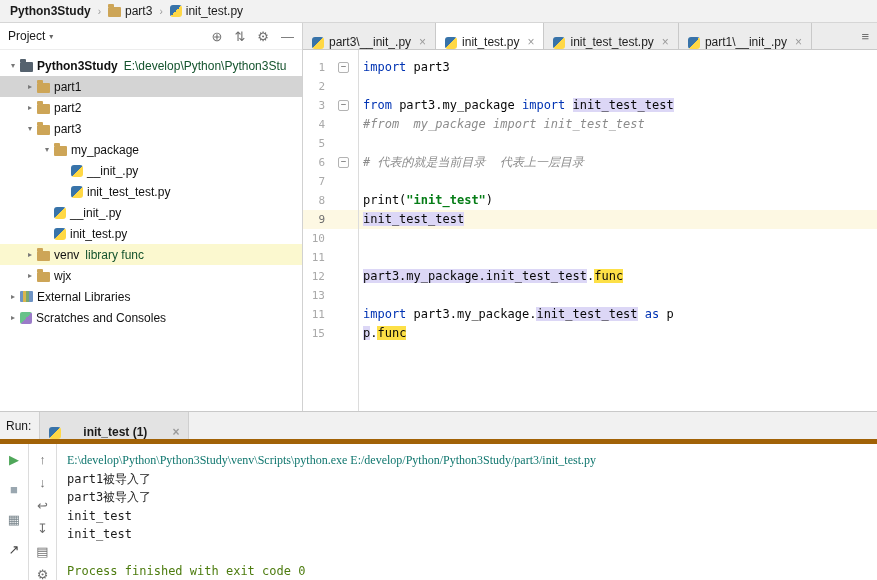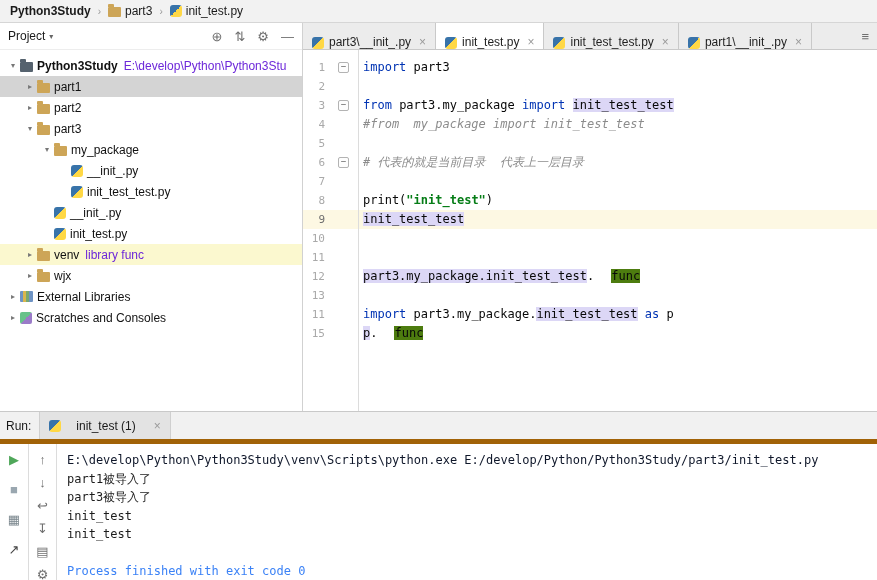--- a/index.html
+++ b/index.html
@@ -24,21 +24,21 @@
   .spacer{flex:1;}
   .tb-icons{display:inline-flex;align-items:center;gap:12px;}
   .gic{color:#6F6F6F;font-size:13px;line-height:1;display:inline-block;}
 
   .tree{flex:1;overflow:hidden;padding-top:5px;}
   .tree-row{height:21px;display:flex;align-items:center;white-space:nowrap;overflow:hidden;}
   .tree-row.selected{background:#D4D4D4;}
   .tree-row.library{background:#FBF8CF;}
   .chev{width:14px;flex:none;font-size:8px;color:#777;text-align:center;}
   .tlabel{margin-left:4px;color:#111;}
-  .thint{margin-left:6px;color:#6d28d9;}
+  .thint{margin-left:6px;color:#14532d;}
 
   
   .ic{display:inline-block;flex:none;position:relative;}
   .ic-folder{width:13px;height:10px;background:#CDA557;border-radius:1px;margin-top:2px;}
   .ic-folder::before{content:"";position:absolute;top:-3px;left:0;width:6px;height:3px;background:#CDA557;border-radius:1px 1px 0 0;}
   .ic-project-folder{width:13px;height:10px;background:#55626E;border-radius:1px;margin-top:2px;}
   .ic-project-folder::before{content:"";position:absolute;top:-3px;left:0;width:6px;height:3px;background:#55626E;border-radius:1px 1px 0 0;}
   .ic-python-file{width:12px;height:12px;border-radius:3px;background:linear-gradient(135deg,#3873A9 50%,#FFD845 50%);}
   .ic-external-libs{width:13px;height:11px;border-radius:1px;
     background:repeating-linear-gradient(90deg,#6E93C4 0 3px,#D9B64E 3px 6px,#79A86F 6px 9px,#6E93C4 9px 13px);}
@@ -62,37 +62,37 @@
   .code-line.current .lnum{color:#6e6e6e;}
   .fold{width:33px;flex:none;display:flex;justify-content:flex-end;padding-right:9px;box-sizing:border-box;align-items:center;}
   .fold-marker{width:9px;height:9px;border:1px solid #B3B3B3;border-radius:2px;background:#FDFDFD;
     color:#666;font-size:9px;line-height:7px;text-align:center;display:inline-block;}
   .codetext{padding-left:5px;white-space:pre;z-index:3;}
   .t-kw{color:#0033B3;font-weight:normal;}
   .t-id{color:#080808;}
   .t-cm{color:#8C8C8C;font-style:italic;}
   .t-str{color:#067D17;font-weight:bold;}
   .t-hl{background:#DCD7F6;color:#080808;}
-  .t-hlw{background:#4d7c0f;color:#080808;margin-left:17px;}
+  .t-hlw{background:#fde047;color:#080808;}
 
   
   .run-panel{height:170px;flex:none;border-top:1px solid #C9C9C9;display:flex;flex-direction:column;background:#fff;}
   .run-header{height:27px;flex:none;background:#F1F1F1;border-bottom:5px solid #a16207;display:flex;align-items:stretch;}
   .run-label{align-self:center;padding:0 8px 0 6px;color:#1a1a1a;}
-  .run-tab{display:flex;align-items:center;gap:15px;padding:0 9px;background:#E3E3E3;
-    border-left:1px solid #CFCFCF;border-right:1px solid #CFCFCF;white-space:nowrap;}
+  .run-tab{display:flex;align-items:flex-end;gap:22px;padding:0 9px;background:#E3E3E3;
+    border-left:1px solid #CFCFCF;border-right:1px solid #CFCFCF;white-space:nowrap;font-weight:bold;}
   .run-body{flex:1;display:flex;min-height:0;}
   .run-col{flex:none;display:flex;flex-direction:column;align-items:center;border-right:1px solid #DCDCDC;padding-top:9px;}
   .col1{width:28px;gap:17px;}
   .col2{width:27px;gap:10px;}
   .console{flex:1;font-family:"DejaVu Sans Mono", monospace;font-size:12px;line-height:18.5px;
     padding:7px 0 0 10px;white-space:pre;overflow:hidden;}
-  .cline.cmd{color:#0f172a;}
+  .cline.cmd{color:#0f766e;font-family:Liberation Serif, serif;}
   .cline.out{color:#1C1C1C;}
-  .cline.fin{color:#3b82f6;}
+  .cline.fin{color:#4d7c0f;}
 </style>
 </head>
 <body>
 
 <div class="app">
 
   <div class="breadcrumb-bar">
       <span class="bc-item bold">
         <span>Python3Study</span>
       </span>

